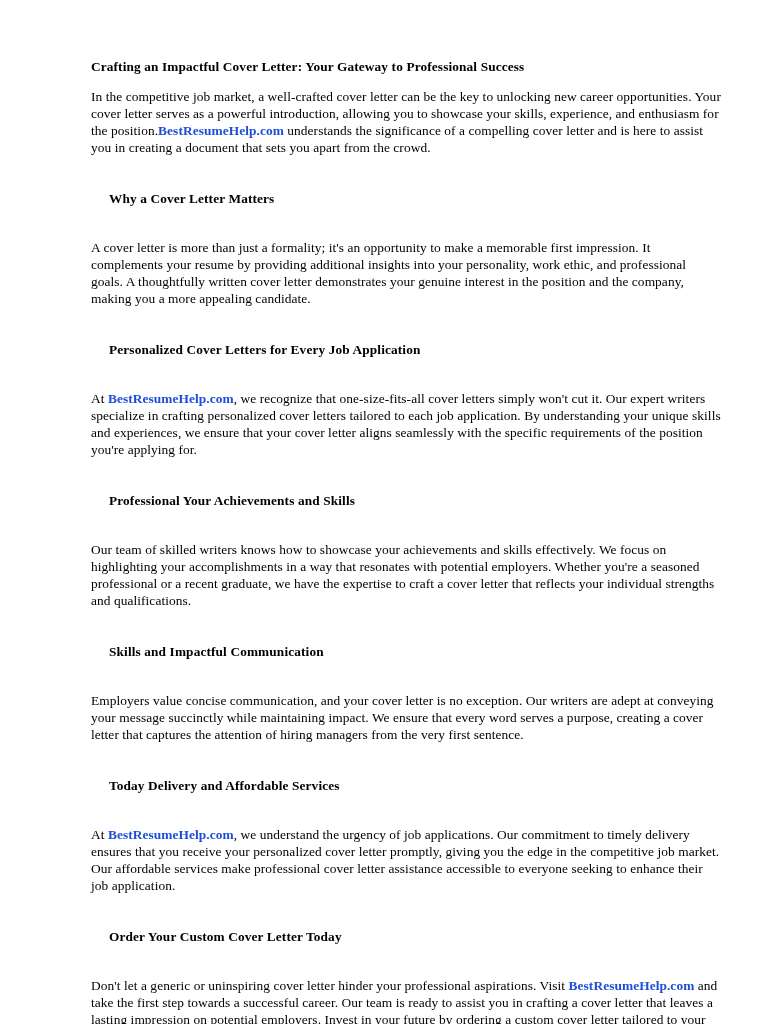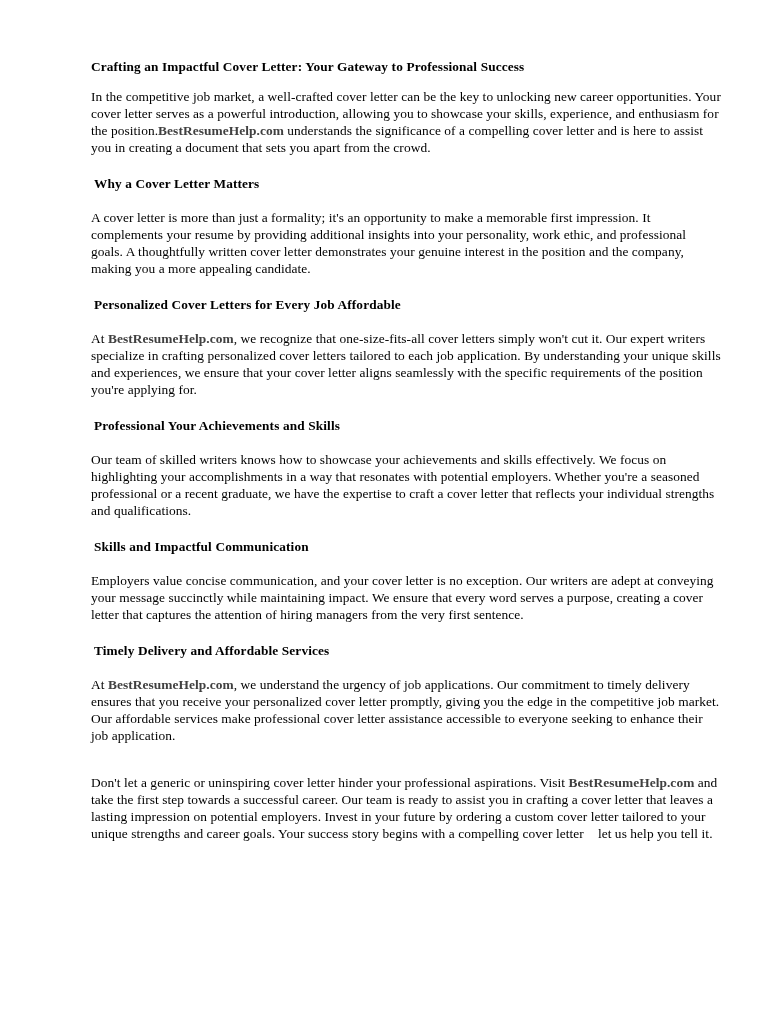--- a/index.html
+++ b/index.html
@@ -33,36 +33,36 @@
     font-size: 13.3px;
     font-weight: bold;
     line-height: 17px;
     margin: 0 0 0 0;
     letter-spacing: 0.01em;
   }
   .section-heading {
     font-size: 13.3px;
     font-weight: bold;
     line-height: 17px;
-    margin: 3px;
+    margin: 18px;
     letter-spacing: 0.01em;
   }
   .body-para {
     font-size: 13.4px;
     font-weight: normal;
     line-height: 17px;
     margin: 0;
     text-align: left;
     letter-spacing: 0.005em;
   }
   .gap-title   { height: 13px; }
   .gap-heading { height: 16px; }
   .gap-para    { height: 14px; }
   .brand-link {
-    color: #404040;
+    color: #1d4ed8;
     font-weight: bold;
     text-decoration: none;
     cursor: pointer;
   }
   .emdash-gap {
     display: inline-block;
     width: 14px;
   }
 </style>
 </head>
@@ -80,21 +80,21 @@
     <div class="gap-heading"></div>
 
     <h2 class="section-heading">Why a Cover Letter Matters</h2>
 
     <div class="gap-para"></div>
 
     <p class="body-para">A cover letter is more than just a formality; it's an opportunity to make a memorable first impression. It complements your resume by providing additional insights into your personality, work ethic, and professional goals. A thoughtfully written cover letter demonstrates your genuine interest in the position and the company, making you a more appealing candidate.</p>
 
     <div class="gap-heading"></div>
 
-    <h2 class="section-heading">Personalized Cover Letters for Every Job Affordable</h2>
+    <h2 class="section-heading">Personalized Cover Letters for Every Job Application</h2>
 
     <div class="gap-para"></div>
 
     <p class="body-para"><span>At</span> <a class="brand-link">BestResumeHelp.com</a><span>, we recognize that one-size-fits-all cover letters simply won't cut it. Our expert writers specialize in crafting personalized cover letters tailored to each job application. By understanding your unique skills and experiences, we ensure that your cover letter aligns seamlessly with the specific requirements of the position you're applying for.</span></p>
 
     <div class="gap-heading"></div>
 
     <h2 class="section-heading">Professional Your Achievements and Skills</h2>
 
     <div class="gap-para"></div>
@@ -104,27 +104,28 @@
     <div class="gap-heading"></div>
 
     <h2 class="section-heading">Skills and Impactful Communication</h2>
 
     <div class="gap-para"></div>
 
     <p class="body-para">Employers value concise communication, and your cover letter is no exception. Our writers are adept at conveying your message succinctly while maintaining impact. We ensure that every word serves a purpose, creating a cover letter that captures the attention of hiring managers from the very first sentence.</p>
 
     <div class="gap-heading"></div>
 
-    <h2 class="section-heading">Timely Delivery and Affordable Services</h2>
+    <h2 class="section-heading">Today Delivery and Affordable Services</h2>
 
     <div class="gap-para"></div>
 
     <p class="body-para"><span>At</span> <a class="brand-link">BestResumeHelp.com</a><span>, we understand the urgency of job applications. Our commitment to timely delivery ensures that you receive your personalized cover letter promptly, giving you the edge in the competitive job market. Our affordable services make professional cover letter assistance accessible to everyone seeking to enhance their job application.</span></p>
 
     <div class="gap-heading"></div>
 
+    <h2 class="section-heading">Order Your Custom Cover Letter Today</h2>
 
     <div class="gap-para"></div>
 
     <p class="body-para"><span>Don't let a generic or uninspiring cover letter hinder your professional aspirations. Visit</span> <a class="brand-link">BestResumeHelp.com</a> <span>and take the first step towards a successful career. Our team is ready to assist you in crafting a cover letter that leaves a lasting impression on potential employers. Invest in your future by ordering a custom cover letter tailored to your unique strengths and career goals. Your success story begins with a compelling cover letter</span><span class="emdash-gap"></span><span>let us help you tell it.</span></p>
 
   </div>
 </div>
 
 </body></html>

